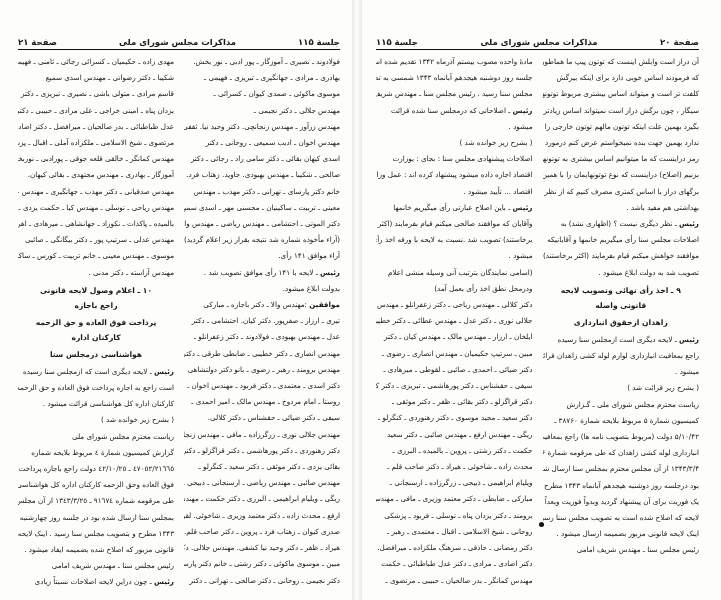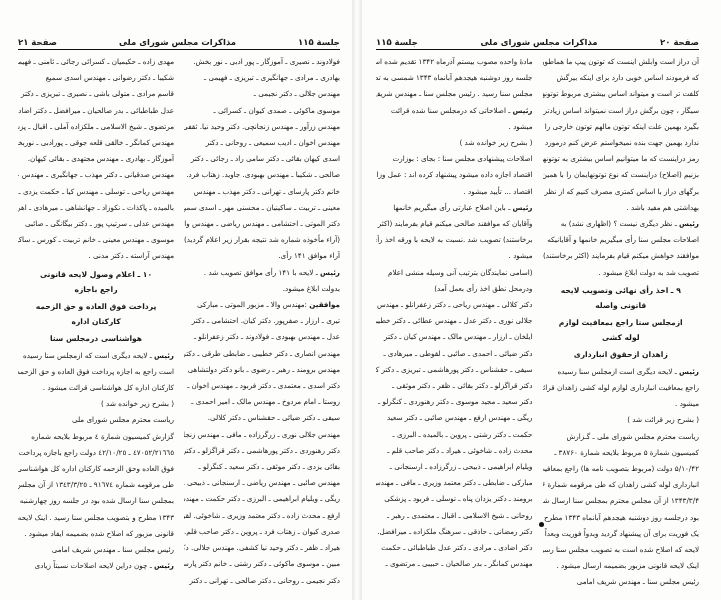--- a/index.html
+++ b/index.html
@@ -63,34 +63,34 @@
   <div class="page left">
     <div class="running-head">
       <span>جلسة ۱۱۵</span>
       <span>مذاکرات مجلس شورای ملی</span>
       <span>صفحة ۲۱</span>
     </div>
     <div class="cols">
       <div class="col" id="lp-col-r">
           <span class="line">فولادوند ـ نصیری ـ آموزگار ـ پور ادبی ـ نور بخش.</span>
           <span class="line">بهادری ـ مرادی ـ جهانگیری ـ تبریزی ـ فهیمی ـ</span>
+          <span class="line">موسوی ماکوئی ـ صمدی کیوان ـ کسرائی ـ</span>
           <span class="line">مهندس جلالی ـ دکتر نجیمی ـ</span>
-          <span class="line">موسوی ماکوئی ـ صمدی کیوان ـ کسرائی ـ</span>
           <span class="line">مهندس زرآور ـ مهندس زنجانچی. دکتر وحید نیا. ثقفی</span>
           <span class="line">مهندس اخوان ـ ادیب سمیعی ـ روحانی ـ دکتر</span>
           <span class="line">اسدی کیهان بقائی ـ دکتر سامی راد ـ رجائی ـ دکتر</span>
           <span class="line">صالحی ـ شکیبا ـ مهندس بهبودی. جاوید. زهتاب فرد.</span>
           <span class="line">خانم دکتر پارسای ـ تهرانی ـ دکتر مهذب ـ مهندس</span>
           <span class="line">معینی ـ تربیت ـ ساکینیان ـ محسنی مهر ـ اسدی سمیع ـ</span>
           <span class="line">دکتر الموتی ـ احتشامی ـ مهندس ریاضی ـ مهندس والا.</span>
           <span class="line">(آراء مأخوذه شماره شد نتیجه بقرار زیر اعلام گردید)</span>
           <span class="line">آراء موافق ۱۴۱ رأی.</span>
           <span class="line"><span class="bold-lead">رئیس</span><span> ـ لایحه با ۱۴۱ رأی موافق تصویب شد .</span></span>
           <span class="line">بدولت ابلاغ میشود.</span>
-          <span class="line"><span class="bold-lead">موافقین</span><span> :مهندس والا ـ مزبور الموتی ـ مبارکی</span></span>
+          <span class="line"><span class="bold-lead">موافقین</span><span> :مهندس والا ـ دکتر باجازه ـ مبارکی</span></span>
           <span class="line">تیری ـ ارزار ـ صفرپور. دکتر کیان. احتشامی ـ دکتر</span>
           <span class="line">عدل ـ مهندس بهبودی ـ فولادوند ـ دکتر زعفرانلو ـ</span>
           <span class="line">مهندس انصاری ـ دکتر خطیبی ـ ضابطی طرقی ـ دکتر غنی.</span>
           <span class="line">مهندس برومند ـ رهبر ـ رضوی ـ بانو دکتر دولتشاهی</span>
           <span class="line">دکتر اسدی ـ معتمدی ـ دکتر فربود ـ مهندس اخوان ـ</span>
           <span class="line">روستا ـ امام مردوخ ـ مهندس مالک ـ امیر احمدی ـ</span>
           <span class="line">سیفی ـ دکتر ضیائی ـ حقشناس ـ دکتر کلالی.</span>
           <span class="line">مهندس جلالی نوری ـ زرگرزاده ـ مافی ـ مهندس زنجانچی.</span>
           <span class="line">دکتر رهنوردی ـ دکتر پورهاشمی ـ دکتر قراگزلو ـ دکتر</span>
           <span class="line">بقائی یزدی ـ دکتر موثقی ـ دکتر سعید ـ کنگرلو ـ</span>
@@ -99,20 +99,21 @@
           <span class="line">ارفع ـ محدث زاده ـ دکتر معتمد وزیری ـ شاخوئی. لقوطی.</span>
           <span class="line">صدری کیوان ـ زهتاب فرد ـ پروین ـ دکتر صاحب قلم.</span>
           <span class="line">هیراد ـ ظفر ـ دکتر وحید نیا کشفی. مهندس جلالی. دکتر</span>
           <span class="line">مبین ـ موسوی ماکوئی ـ دکتر رشتی ـ خانم دکتر پارسای</span>
           <span class="line">دکتر نجیمی ـ روحانی ـ دکتر صالحی ـ تهرانی ـ دکتر</span>
         </div>
       <div class="col" id="lp-col-l">
           <span class="line">مهدی زاده ـ حکیمیان ـ کسرائی رجائی ـ ثامنی ـ فهیمی.</span>
           <span class="line">شکیبا ـ دکتر رضوانی ـ مهندس اسدی سمیع</span>
           <span class="line">قاسم مرادی ـ متولی باشی ـ نصیری ـ تبریزی ـ دکتر</span>
+          <span class="line">یزدان پناه ـ امینی خراجی ـ علی مرادی ـ حبیبی ـ دکتر</span>
           <span class="line">عدل طباطبائی ـ بدر صالحیان ـ میرافضل ـ دکتر اضادی.</span>
           <span class="line">مرتضوی ـ شیخ الاسلامی ـ ملکزاده آملی ـ اقبال ـ پزشکی</span>
           <span class="line">مهندس کمانگر ـ خالقی قلعه جوقی ـ پورادبی ـ نوربخش</span>
           <span class="line">آموزگار ـ بهادری ـ مهندس مجتهدی ـ بقائی کیهان.</span>
           <span class="line">مهندس صدقیانی ـ دکتر مهذب ـ جهانگیری ـ مهندس عطائی</span>
           <span class="line">مهندس ریاحی ـ توسلی ـ مهندس کیا ـ حکمت یزدی ـ</span>
           <span class="line">بالمیده ـ پاکذات ـ نکوزاد ـ جهانشاهی ـ میرهادی ـ اهری.</span>
           <span class="line">مهندس عدلی ـ سرتیپ پور ـ دکتر بیگانگی ـ صائبی</span>
           <span class="line">موسوی ـ مهندس معینی ـ خانم تربیت ـ کورس ـ ساکینیان</span>
           <span class="line">مهندس آراسته ـ دکتر مدنی .</span>
@@ -155,21 +156,20 @@
           <span class="line">ندارد بهمین جهت بنده نمیخواستم عرض کنم درمورد اساس نیست</span>
           <span class="line">رمز دراینست که ما میتوانیم اساس بیشتری به توتونهایمان</span>
           <span class="line">بزنیم (اصلاح) دراینست که نوع توتونهایمان را با همین</span>
           <span class="line">برگهای دراز با اساس کمتری مصرف کنیم که از نظر</span>
           <span class="line">بهداشتی هم مفید باشد .</span>
           <span class="line"><span class="bold-lead">رئیس</span><span> ـ نظر دیگری نیست ؟ (اظهاری نشد) به</span></span>
           <span class="line">اصلاحات مجلس سنا رأی میگیریم خانمها و آقایانیکه</span>
           <span class="line">موافقند خواهش میکنم قیام بفرمایند (اکثر برخاستند)</span>
           <span class="line">تصویب شد به دولت ابلاغ میشود .</span>
           <span class="heading">۹ ـ اخذ رأی نهائی وتصویب لایحه قانونی واصله</span>
-          <span class="heading">ازمجلس سنا راجع بمعافیت لوازم لوله کشی</span>
           <span class="heading">زاهدان ازحقوق انبارداری</span>
           <span class="line"><span class="bold-lead">رئیس</span><span> ـ لایحه دیگری است ازمجلس سنا رسیده</span></span>
           <span class="line">راجع بمعافیت انبارداری لوازم لوله کشی زاهدان قرائت</span>
           <span class="line">میشود .</span>
           <span class="centered line">( بشرح زیر قرائت شد )</span>
           <span class="line">ریاست محترم مجلس شورای ملی ـ گـزارش</span>
           <span class="line">کمیسیون شمارة ۵ مربوط بلایحه شمارة ۳۸۷۶۰ ـ</span>
           <span class="line">۵/۱۰/۴۲ دولت (مربوط بتصویب نامه ها) راجع بمعافیت</span>
           <span class="line">انبارداری لوله کشی زاهدان که طی مرقومه شمارة ۳۸۶۶</span>
           <span class="line">۱۳۴۳/۳/۴ از آن مجلس محترم بمجلس سنا ارسال شده</span>
@@ -191,20 +191,21 @@
           <span class="line">اقتصاد ... تأیید میشود .</span>
           <span class="line"><span class="bold-lead">رئیس</span><span> ـ باین اصلاح عبارتی رأی میگیریم خانمها</span></span>
           <span class="line">وآقایان که موافقند صالحی میکنم قیام بفرمایند (اکثر</span>
           <span class="line">برخاستند) تصویب شد .نسبت به لایحه با ورقه اخذ رأی</span>
           <span class="line">میشود .</span>
           <span class="line">(اسامی نمایندگان بترتیب آنی وسیله منشی اعلام</span>
           <span class="line">ودرمحل نطق اخذ رأی بعمل آمد)</span>
           <span class="line">دکتر کلالی ـ مهندس ریاحی ـ دکتر زعفرانلو ـ مهندس</span>
           <span class="line">جلالی نوری ـ دکتر عدل ـ مهندس عطائی ـ دکتر خطیبی.</span>
           <span class="line">ایلخان ـ ارزار ـ مهندس مالک ـ مهندس کیان ـ دکتر</span>
+          <span class="line">مبین ـ سرتیپ حکیمیان ـ مهندس انصاری ـ رضوی ـ</span>
           <span class="line">دکتر ضیائی ـ احمدی ـ صائبی ـ لقوطی ـ میرهادی ـ</span>
           <span class="line">سیفی ـ حقشناس ـ دکتر پورهاشمی ـ تبریزی ـ دکتر کیان.</span>
           <span class="line">دکتر قراگزلو ـ دکتر بقائی ـ ظفر ـ دکتر موثقی ـ</span>
           <span class="line">دکتر سعید ـ مجید موسوی ـ دکتر رهنوردی ـ کنگرلو ـ</span>
           <span class="line">ریگی ـ مهندس ارفع ـ مهندس صائبی ـ دکتر سعید</span>
           <span class="line">حکمت ـ دکتر رشتی ـ پروین ـ بالمیده ـ البرزی ـ</span>
           <span class="line">محدث زاده ـ شاخوئی ـ هیراد ـ دکتر صاحب قلم ـ</span>
           <span class="line">ویلیام ابراهیمی ـ ذبیحی ـ زرگرزاده ـ ارسنجانی ـ</span>
           <span class="line">مبارکی ـ ضابطی ـ دکتر معتمد وزیری ـ مافی ـ مهندس</span>
           <span class="line">برومند ـ دکتر یزدان پناه ـ توسلی ـ فربود ـ پزشکی</span>

